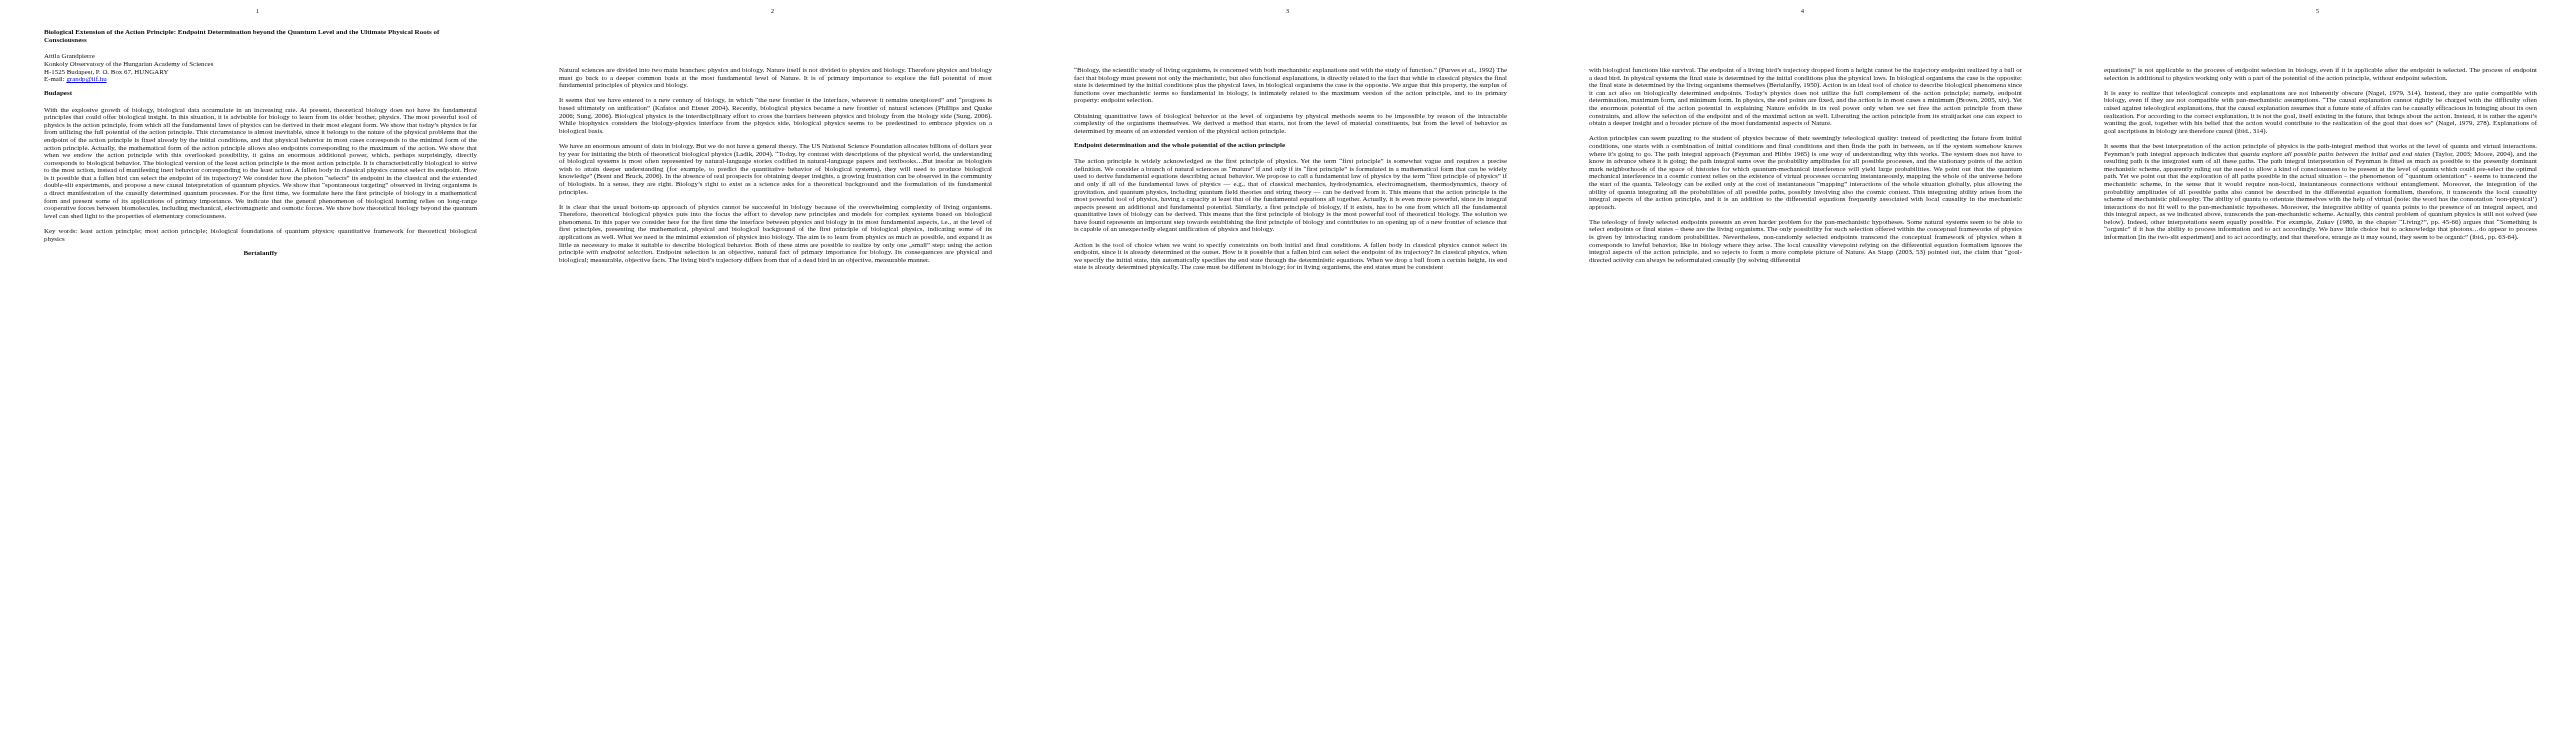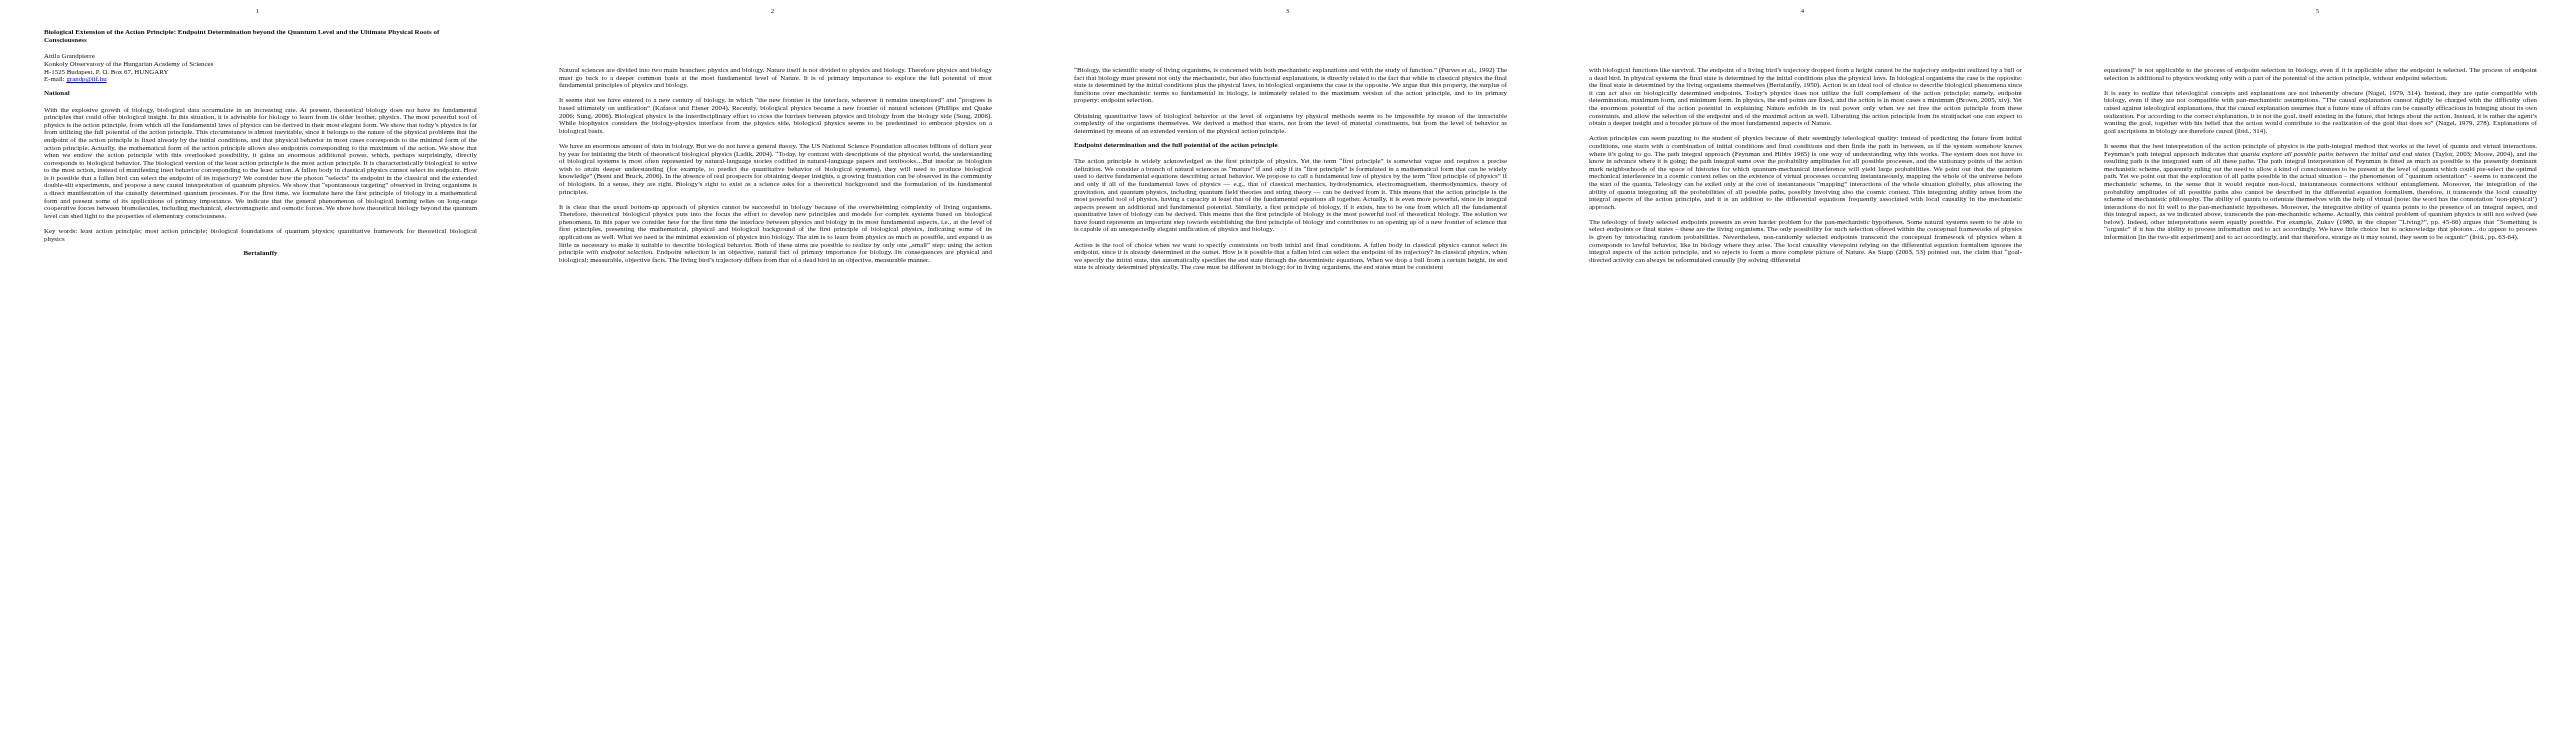--- a/index.html
+++ b/index.html
@@ -26,21 +26,21 @@
   <div class="page">
     <div class="page-num">1</div>
     <div class="content" style="top:29px">
       <p class="title">Biological Extension of the Action Principle: Endpoint Determination beyond the Quantum Level and the Ultimate Physical Roots of Consciousness</p>
       <div class="author-block">
         <p>Attila Grandpierre</p>
         <p>Konkoly Observatory of the Hungarian Academy of Sciences</p>
         <p>H-1525 Budapest, P. O. Box 67, HUNGARY</p>
         <p><span>E-mail: </span><span class="email">grandp@iif.hu</span></p>
       </div>
-      <p class="heading">National</p>
+      <p class="heading">Budapest</p>
       <p>With the explosive growth of biology, biological data accumulate in an increasing rate. At present, theoretical biology does not have its fundamental principles that could offer biological insight. In this situation, it is advisable for biology to learn from its older brother, physics. The most powerful tool of physics is the action principle, from which all the fundamental laws of physics can be derived in their most elegant form. We show that today’s physics is far from utilizing the full potential of the action principle. This circumstance is almost inevitable, since it belongs to the nature of the physical problems that the endpoint of the action principle is fixed already by the initial conditions, and that physical behavior in most cases corresponds to the minimal form of the action principle. Actually, the mathematical form of the action principle allows also endpoints corresponding to the maximum of the action. We show that when we endow the action principle with this overlooked possibility, it gains an enormous additional power, which, perhaps surprisingly, directly corresponds to biological behavior. The biological version of the least action principle is the most action principle. It is characteristically biological to strive to the most action, instead of manifesting inert behavior corresponding to the least action. A fallen body in classical physics cannot select its endpoint. How is it possible that a fallen bird can select the endpoint of its trajectory? We consider how the photon “selects” its endpoint in the classical and the extended double-slit experiments, and propose a new causal interpretation of quantum physics. We show that “spontaneous targeting” observed in living organisms is a direct manifestation of the causally determined quantum processes. For the first time, we formulate here the first principle of biology in a mathematical form and present some of its applications of primary importance. We indicate that the general phenomenon of biological homing relies on long-range cooperative forces between biomolecules, including mechanical, electromagnetic and osmotic forces. We show how theoretical biology beyond the quantum level can shed light to the properties of elementary consciousness.</p>
       <p>Key words: least action principle; most action principle; biological foundations of quantum physics; quantitative framework for theoretical biological physics</p>
       <p class="heading center">Bertalanffy</p>
     </div>
   </div>
 
   <div class="page">
     <div class="page-num">2</div>
     <div class="content" style="top:66px">
       <p>Natural sciences are divided into two main branches: physics and biology. Nature itself is not divided to physics and biology. Therefore physics and biology must go back to a deeper common basis at the most fundamental level of Nature. It is of primary importance to explore the full potential of most fundamental principles of physics and biology.</p>
@@ -48,21 +48,21 @@
       <p>We have an enormous amount of data in biology. But we do not have a general theory. The US National Science Foundation allocates billions of dollars year by year for initiating the birth of theoretical biological physics (Ladik, 2004). “Today, by contrast with descriptions of the physical world, the understanding of biological systems is most often represented by natural-language stories codified in natural-language papers and textbooks…But insofar as biologists wish to attain deeper understanding (for example, to predict the quantitative behavior of biological systems), they will need to produce biological knowledge” (Brent and Bruck, 2006). In the absence of real prospects for obtaining deeper insights, a growing frustration can be observed in the community of biologists. In a sense, they are right. Biology’s right to exist as a science asks for a theoretical background and the formulation of its fundamental principles.</p>
       <p><span>It is clear that the usual bottom-up approach of physics cannot be successful in biology because of the overwhelming complexity of living organisms. Therefore, theoretical biological physics puts into the focus the effort to develop new principles and models for complex systems based on biological phenomena. In this paper we consider here for the first time the interface between physics and biology in its most fundamental aspects, i.e., at the level of first principles, presenting the mathematical, physical and biological background of the first principle of biological physics, indicating some of its applications as well. What we need is the minimal extension of physics into biology. The aim is to learn from physics as much as possible, and expand it as little as necessary to make it suitable to describe biological behavior. Both of these aims are possible to realize by only one „small” step: using the action principle </span><em>with endpoint selection</em><span>. Endpoint selection is an objective, natural fact of primary importance for biology. Its consequences are physical and biological; measurable, objective facts. The living bird’s trajectory differs from that of a dead bird in an objective, measurable manner.</span></p>
     </div>
   </div>
 
   <div class="page">
     <div class="page-num">3</div>
     <div class="content" style="top:66px">
       <p>“Biology, the scientific study of living organisms, is concerned with both mechanistic explanations and with the study of function.” (Purves et al., 1992) The fact that biology must present not only the mechanistic, but also functional explanations, is directly related to the fact that while in classical physics the final state is determined by the initial conditions plus the physical laws, in biological organisms the case is the opposite. We argue that this property, the surplus of functions over mechanistic terms so fundamental in biology, is intimately related to the maximum version of the action principle, and to its primary property: endpoint selection.</p>
       <p>Obtaining quantitative laws of biological behavior at the level of organisms by physical methods seems to be impossible by reason of the intractable complexity of the organisms themselves. We derived a method that starts, not from the level of material constituents, but from the level of behavior as determined by means of an extended version of the physical action principle.</p>
-      <p class="heading">Endpoint determination and the full potential of the action principle</p>
+      <p class="heading">Endpoint determination and the whole potential of the action principle</p>
       <p>The action principle is widely acknowledged as the first principle of physics. Yet the term “first principle” is somewhat vague and requires a precise definition. We consider a branch of natural sciences as “mature” if and only if its “first principle” is formulated in a mathematical form that can be widely used to derive fundamental equations describing actual behavior. We propose to call a fundamental law of physics by the term “first principle of physics” if and only if all of the fundamental laws of physics — e.g., that of classical mechanics, hydrodynamics, electromagnetism, thermodynamics, theory of gravitation, and quantum physics, including quantum field theories and string theory — can be derived from it. This means that the action principle is the most powerful tool of physics, having a capacity at least that of the fundamental equations all together. Actually, it is even more powerful, since its integral aspects present an additional and fundamental potential. Similarly, a first principle of biology, if it exists, has to be one from which all the fundamental quantitative laws of biology can be derived. This means that the first principle of biology is the most powerful tool of theoretical biology. The solution we have found represents an important step towards establishing the first principle of biology and contributes to an opening up of a new frontier of science that is capable of an unexpectedly elegant unification of physics and biology.</p>
       <p>Action is the tool of choice when we want to specify constraints on both initial and final conditions. A fallen body in classical physics cannot select its endpoint, since it is already determined at the outset. How is it possible that a fallen bird can select the endpoint of its trajectory? In classical physics, when we specify the initial state, this automatically specifies the end state through the deterministic equations. When we drop a ball from a certain height, its end state is already determined physically. The case must be different in biology; for in living organisms, the end states must be consistent</p>
     </div>
   </div>
 
   <div class="page">
     <div class="page-num">4</div>
     <div class="content" style="top:66px">
       <p>with biological functions like survival. The endpoint of a living bird’s trajectory dropped from a height cannot be the trajectory endpoint realized by a ball or a dead bird. In physical systems the final state is determined by the initial conditions plus the physical laws. In biological organisms the case is the opposite: the final state is determined by the living organisms themselves (Bertalanffy, 1950). Action is an ideal tool of choice to describe biological phenomena since it can act also on biologically determined endpoints. Today’s physics does not utilize the full complement of the action principle; namely, endpoint determination, maximum form, and minimum form. In physics, the end points are fixed, and the action is in most cases a minimum (Brown, 2005, xiv). Yet the enormous potential of the action potential in explaining Nature enfolds in its real power only when we set free the action principle from these constraints, and allow the selection of the endpoint and of the maximal action as well. Liberating the action principle from its straitjacket one can expect to obtain a deeper insight and a broader picture of the most fundamental aspects of Nature.</p>
       <p>Action principles can seem puzzling to the student of physics because of their seemingly teleological quality: instead of predicting the future from initial conditions, one starts with a combination of initial conditions and final conditions and then finds the path in between, as if the system somehow knows where it's going to go. The path integral approach (Feynman and Hibbs 1965) is one way of understanding why this works. The system does not have to know in advance where it is going; the path integral sums over the probability amplitudes for all possible processes, and the stationary points of the action mark neighborhoods of the space of histories for which quantum-mechanical interference will yield large probabilities.  We point out that the quantum mechanical interference in a cosmic context relies on the existence of virtual processes occurring instantaneously, mapping the whole of the universe before the start of the quanta. Teleology can be exiled only at the cost of instantaneous “mapping” interactions of the whole situation globally, plus allowing the ability of quanta integrating all the probabilities of all possible paths, possibly involving also the cosmic context. This integrating ability arises from the integral aspects of the action principle, and it is an addition to the differential equations frequently associated with local causality in the mechanistic approach.</p>

